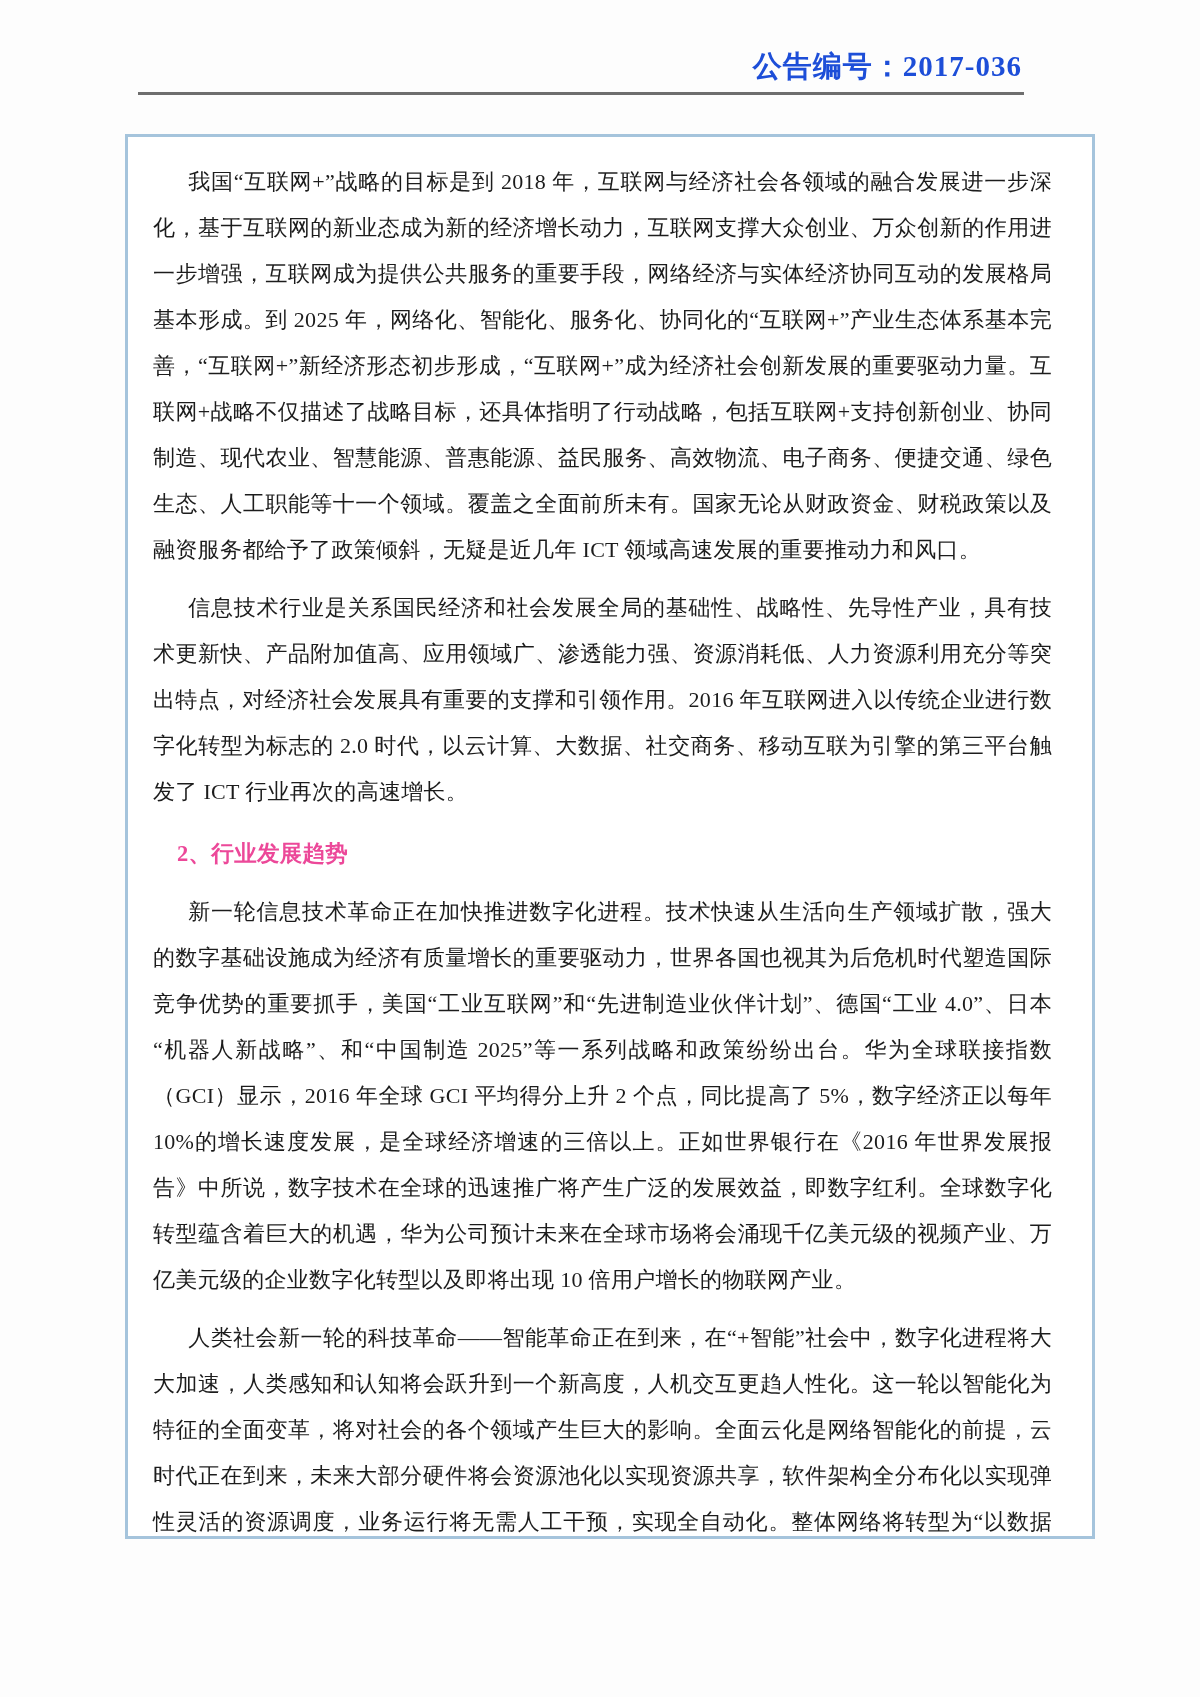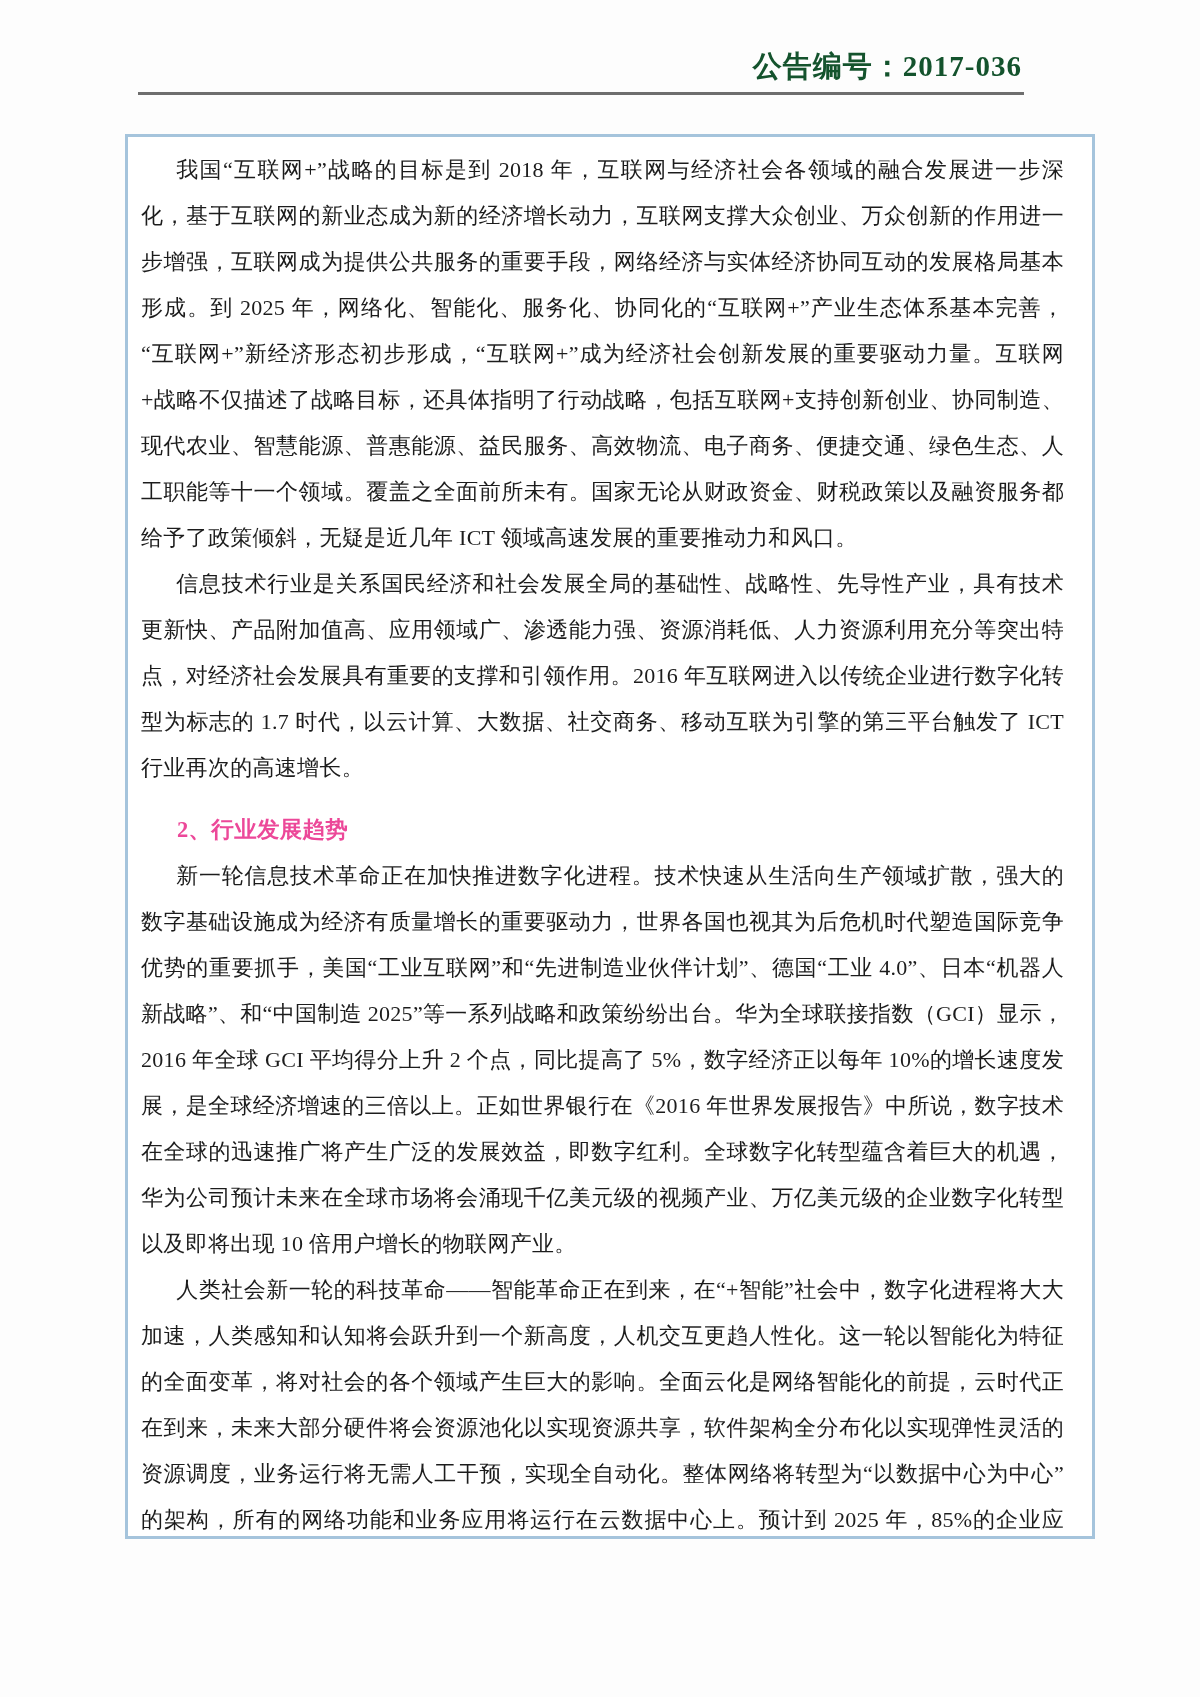--- a/index.html
+++ b/index.html
@@ -16,41 +16,41 @@
   }
   .doc-header {
     padding-top: 48px;
   }
   .doc-number {
     text-align: right;
     padding-right: 178px;
     font-size: 29px;
     font-weight: bold;
     letter-spacing: 1px;
-    color: #14532d;
+    color: #1d4ed8;
     line-height: 36px;
   }
   .header-rule {
     margin: 8px 0 0 138px;
     width: 886px;
     height: 0;
     border: none;
     border-top: 3px solid #6e6e6e;
   }
   .content-box {
     margin: 39px 0 0 125px;
     width: 923px;
     height: 1389px;
     border: 3px solid #a5c4dc;
     background: #ffffff;
     padding: 10px 28px 0 13px;
     overflow: hidden;
   }
   .para {
-    margin: 0;
+    margin: 12px;
     font-size: 22px;
     line-height: 46px;
     text-align: justify;
     text-indent: 1.6em;
     letter-spacing: 0.3px;
     color: #1c1c1c;
   }
   .heading {
     margin: 16px 0 0 0;
     font-size: 22.5px;
@@ -64,18 +64,18 @@
 </head>
 <body>
 
 <header class="doc-header">
   <div class="doc-number">公告编号：2017-036</div>
   <div class="header-rule"></div>
 </header>
 
 <main class="content-box">
   <p class="para">我国“互联网+”战略的目标是到 2018 年，互联网与经济社会各领域的融合发展进一步深化，基于互联网的新业态成为新的经济增长动力，互联网支撑大众创业、万众创新的作用进一步增强，互联网成为提供公共服务的重要手段，网络经济与实体经济协同互动的发展格局基本形成。到 2025 年，网络化、智能化、服务化、协同化的“互联网+”产业生态体系基本完善，“互联网+”新经济形态初步形成，“互联网+”成为经济社会创新发展的重要驱动力量。互联网+战略不仅描述了战略目标，还具体指明了行动战略，包括互联网+支持创新创业、协同制造、现代农业、智慧能源、普惠能源、益民服务、高效物流、电子商务、便捷交通、绿色生态、人工职能等十一个领域。覆盖之全面前所未有。国家无论从财政资金、财税政策以及融资服务都给予了政策倾斜，无疑是近几年 ICT 领域高速发展的重要推动力和风口。</p>
-  <p class="para">信息技术行业是关系国民经济和社会发展全局的基础性、战略性、先导性产业，具有技术更新快、产品附加值高、应用领域广、渗透能力强、资源消耗低、人力资源利用充分等突出特点，对经济社会发展具有重要的支撑和引领作用。2016 年互联网进入以传统企业进行数字化转型为标志的 1.7 时代，以云计算、大数据、社交商务、移动互联为引擎的第三平台触发了 ICT 行业再次的高速增长。</p>
+  <p class="para">信息技术行业是关系国民经济和社会发展全局的基础性、战略性、先导性产业，具有技术更新快、产品附加值高、应用领域广、渗透能力强、资源消耗低、人力资源利用充分等突出特点，对经济社会发展具有重要的支撑和引领作用。2016 年互联网进入以传统企业进行数字化转型为标志的 2.0 时代，以云计算、大数据、社交商务、移动互联为引擎的第三平台触发了 ICT 行业再次的高速增长。</p>
   <h3 class="heading">2、行业发展趋势</h3>
   <p class="para">新一轮信息技术革命正在加快推进数字化进程。技术快速从生活向生产领域扩散，强大的数字基础设施成为经济有质量增长的重要驱动力，世界各国也视其为后危机时代塑造国际竞争优势的重要抓手，美国“工业互联网”和“先进制造业伙伴计划”、德国“工业 4.0”、日本“机器人新战略”、和“中国制造 2025”等一系列战略和政策纷纷出台。华为全球联接指数（GCI）显示，2016 年全球 GCI 平均得分上升 2 个点，同比提高了 5%，数字经济正以每年 10%的增长速度发展，是全球经济增速的三倍以上。正如世界银行在《2016 年世界发展报告》中所说，数字技术在全球的迅速推广将产生广泛的发展效益，即数字红利。全球数字化转型蕴含着巨大的机遇，华为公司预计未来在全球市场将会涌现千亿美元级的视频产业、万亿美元级的企业数字化转型以及即将出现 10 倍用户增长的物联网产业。</p>
   <p class="para">人类社会新一轮的科技革命——智能革命正在到来，在“+智能”社会中，数字化进程将大大加速，人类感知和认知将会跃升到一个新高度，人机交互更趋人性化。这一轮以智能化为特征的全面变革，将对社会的各个领域产生巨大的影响。全面云化是网络智能化的前提，云时代正在到来，未来大部分硬件将会资源池化以实现资源共享，软件架构全分布化以实现弹性灵活的资源调度，业务运行将无需人工干预，实现全自动化。整体网络将转型为“以数据中心为中心”的架构，所有的网络功能和业务应用将运行在云数据中心上。预计到 2025 年，85%的企业应用将部署在云端。全面云化将使能各行各业的数字化转型，并为构建未来强大的云端智能大脑奠定网络设施基础。</p>
 
 </main>
 
 </body></html>

